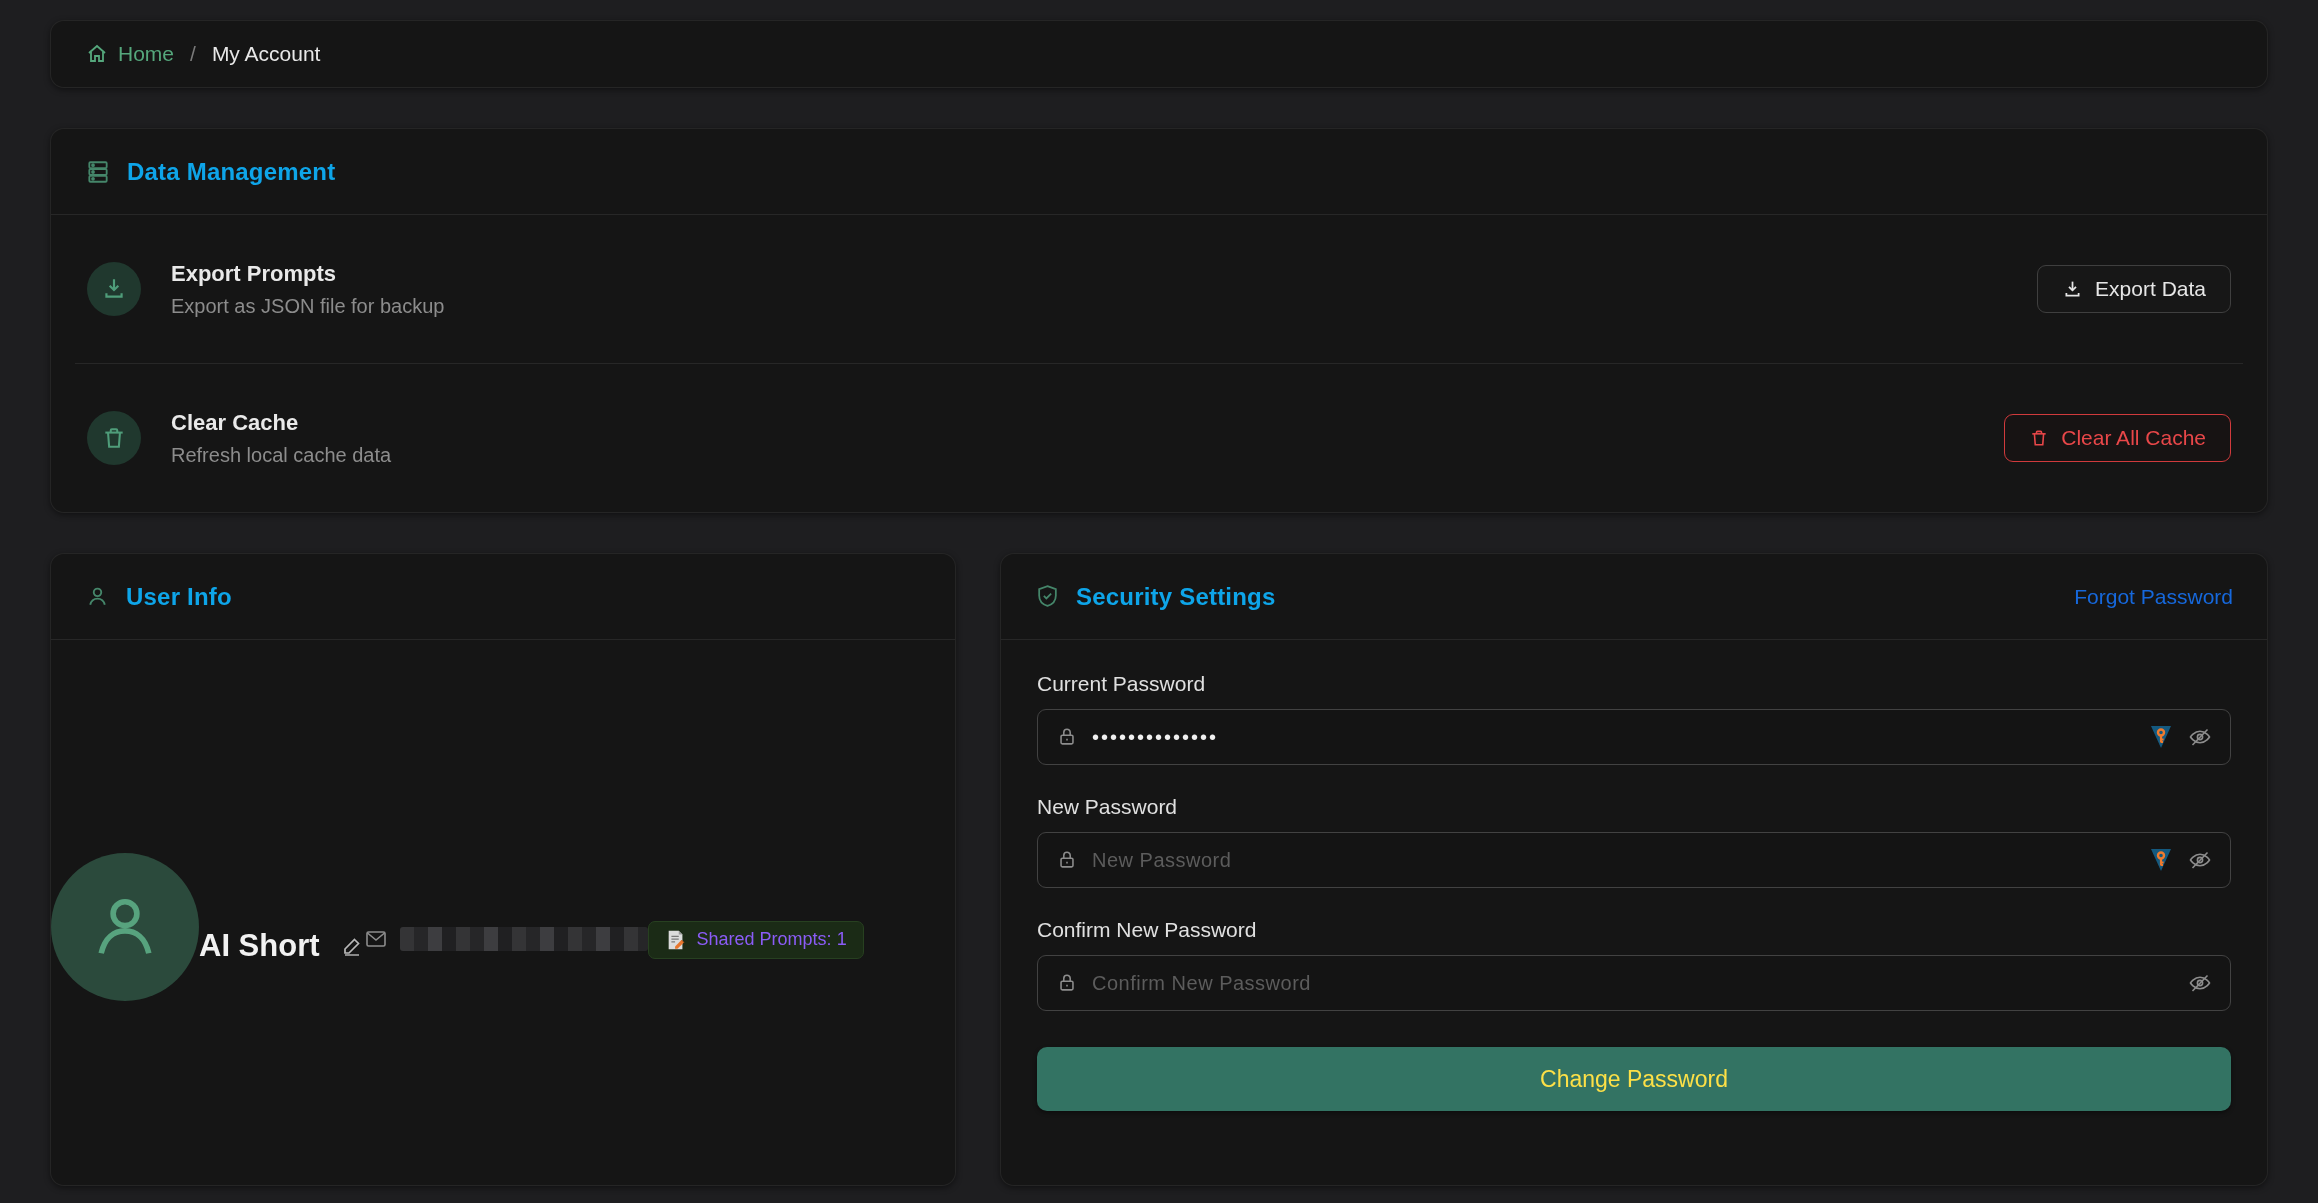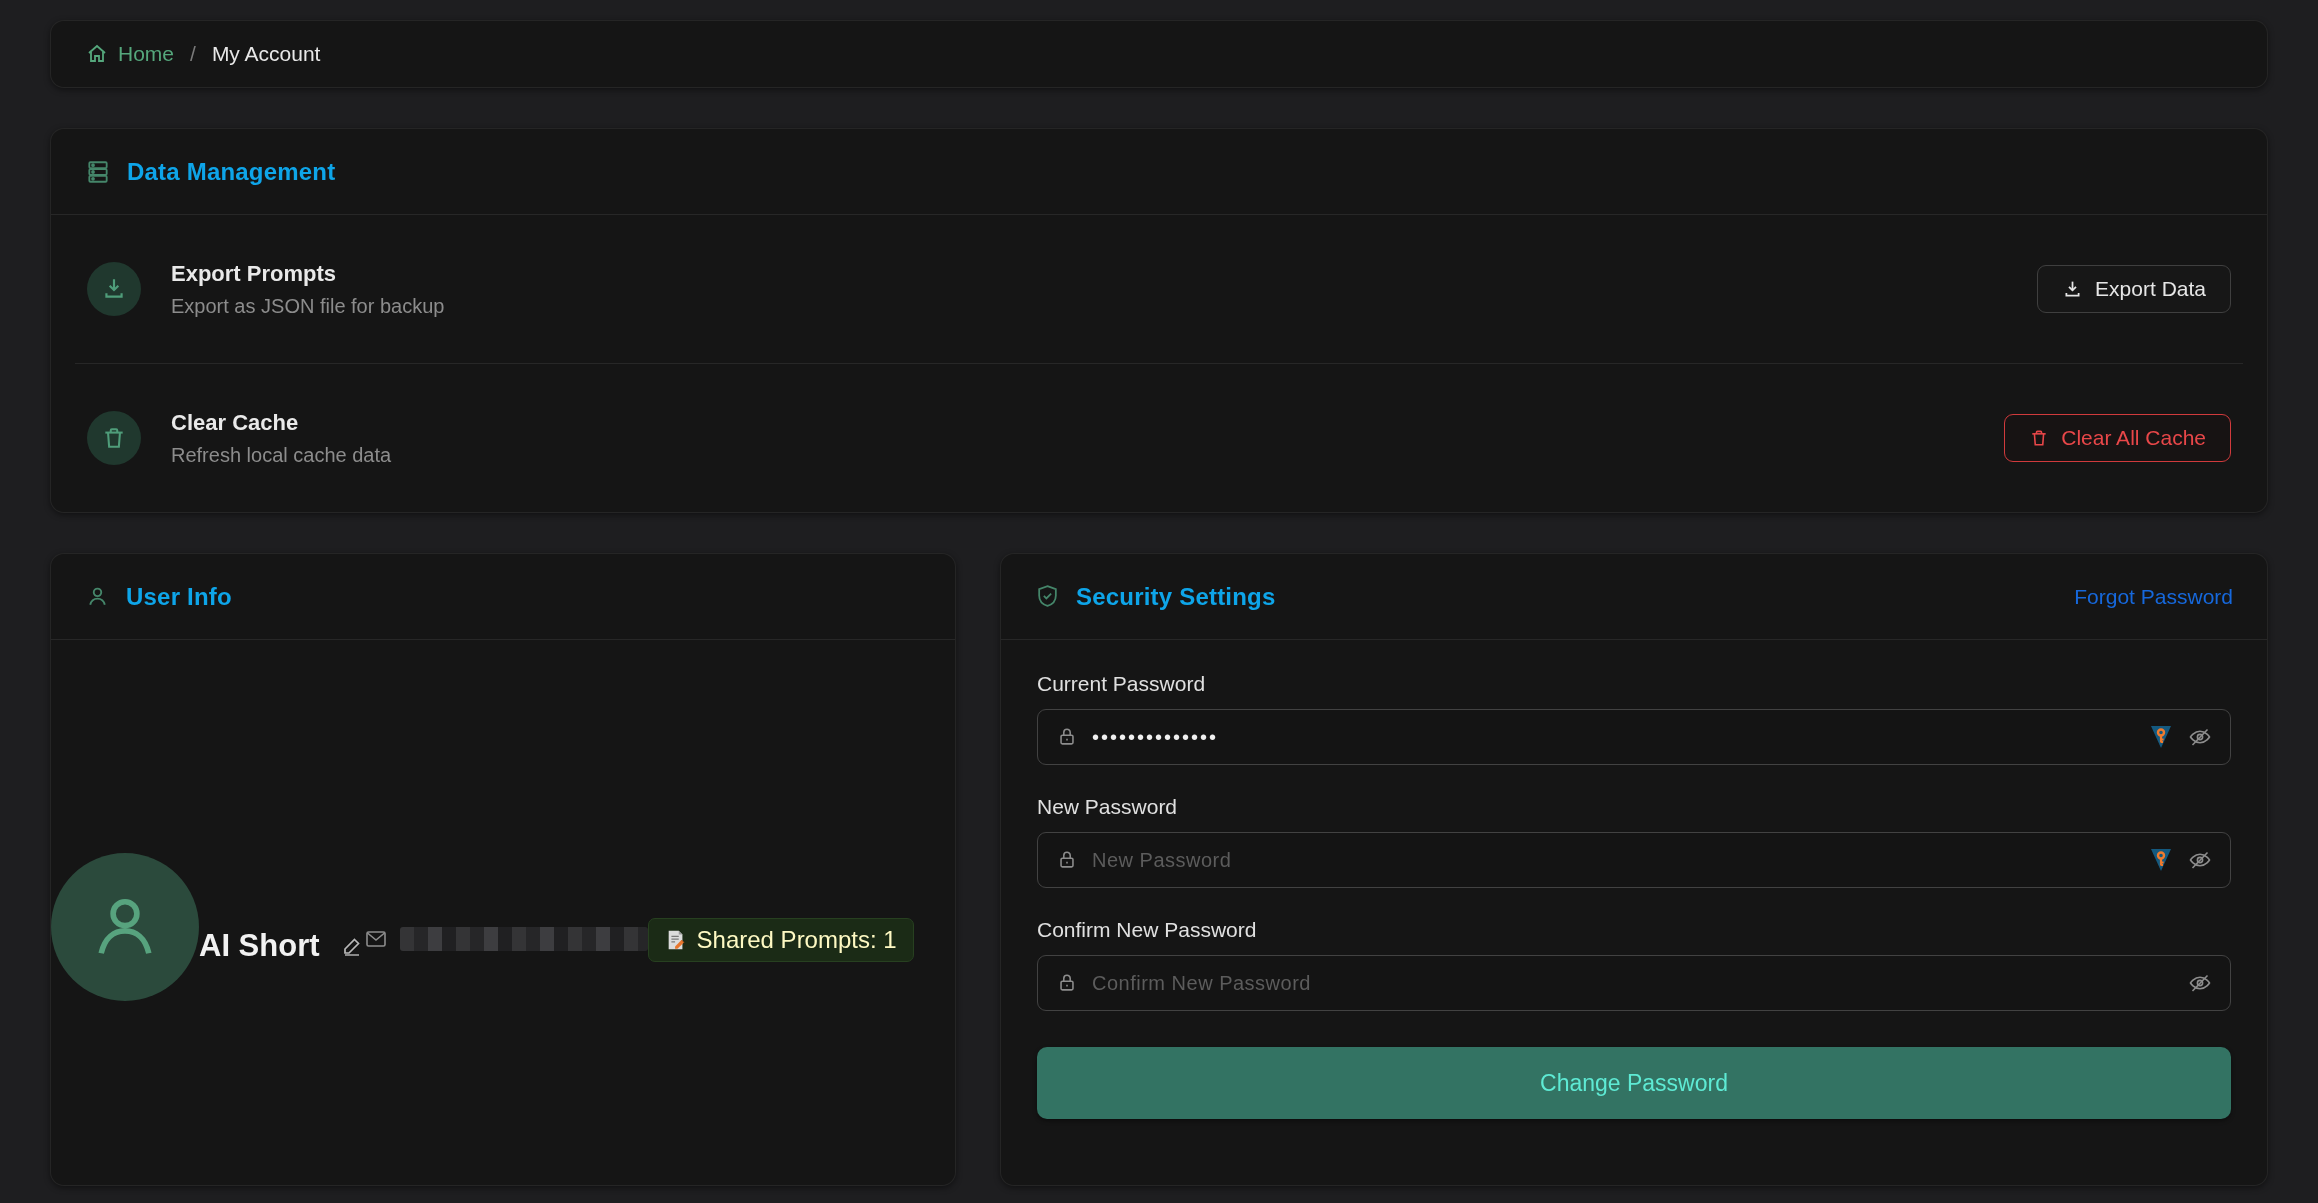--- a/index.html
+++ b/index.html
@@ -46,36 +46,36 @@
             display:flex; align-items:center; justify-content:center; }
   .uname-row { display:flex; align-items:center; gap:20px; margin-top:38px; }
   .uname { color:#f2f2f2; font-size:31px; font-weight:700; }
   .edit-ico { color:#b9b9b9; display:flex; cursor:pointer; }
   .email-row { display:flex; align-items:center; gap:12px; margin-top:24px; color:#9a9a9a; }
   .email-redacted { width:248px; height:24px; border-radius:3px;
       background:
         repeating-linear-gradient(90deg, #3a3a3c 0 14px, #2a2a2c 14px 28px, #444448 28px 42px, #232325 42px 56px),
         #333; opacity:.85; filter:blur(0.5px); }
   .badge { display:flex; align-items:center; gap:10px; margin-top:26px; background:#1b2b16;
-           border:1px solid #274020; border-radius:7px; padding:7px 16px; color:#fef9c3; font-size:24px; }
+           border:1px solid #274020; border-radius:7px; padding:7px 16px; color:#8b5cf6; font-size:18px; }
 
   
   .sec-hd-right { margin-left:auto; color:#1668dc; font-size:21px; cursor:pointer; }
   .sec-body { flex:1; padding:32px 36px; }
   .f-label { color:#e0e0e0; font-size:21px; margin-bottom:13px; }
   .f-input { display:flex; align-items:center; gap:14px; height:56px; border:1px solid #424242;
              border-radius:9px; background:#141414; padding:0 18px; margin-bottom:30px; }
   .f-input input { flex:1; background:transparent; border:none; outline:none; color:#f0f0f0;
                    font-size:20px; font-family:"Liberation Sans", sans-serif; letter-spacing:2px; }
   .f-input input::placeholder { color:#5c5c5c; letter-spacing:.5px; }
   .in-ico { color:#8d8d8d; display:flex; }
   .right-icos { display:flex; align-items:center; gap:16px; }
   .eye { color:#8d8d8d; display:flex; cursor:pointer; }
-  .submit { width:100%; height:72px; margin-top:6px; background:#337363; border:none; border-radius:10px;
-            color:#5eead4; font-size:23px; font-family:"Liberation Sans", sans-serif; cursor:pointer;
+  .submit { width:100%; height:64px; margin-top:6px; background:#337363; border:none; border-radius:10px;
+            color:#fde047; font-size:23px; font-family:"Liberation Sans", sans-serif; cursor:pointer;
             box-shadow:0 2px 4px rgba(0,0,0,0.4); }
   svg { display:block; }
 </style>
 </head>
 <body>
 
 <div class="page">
 
   <div class="card crumbbar">
     <span class="crumb-home">

